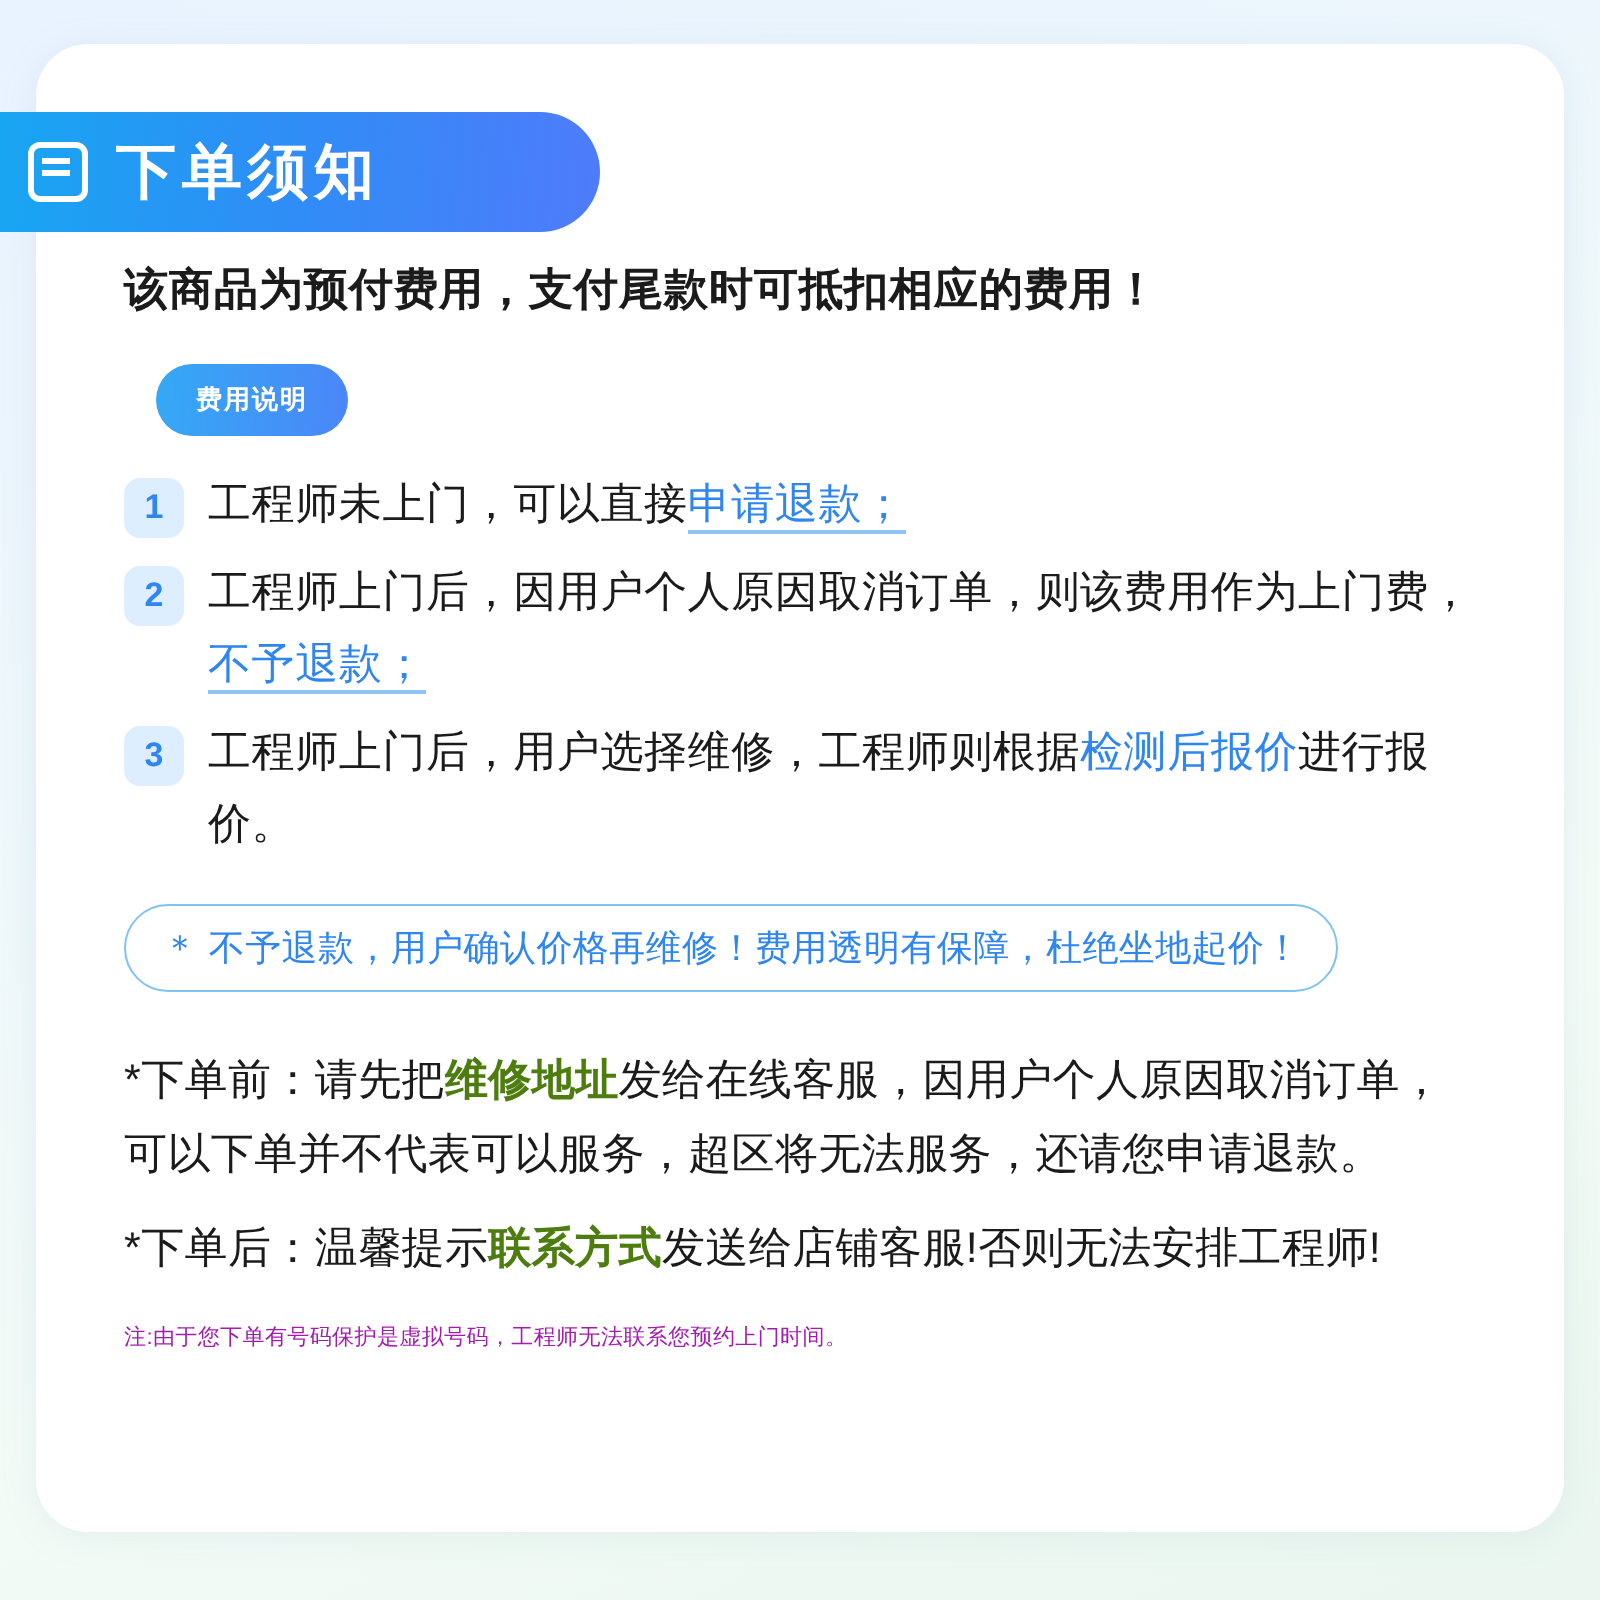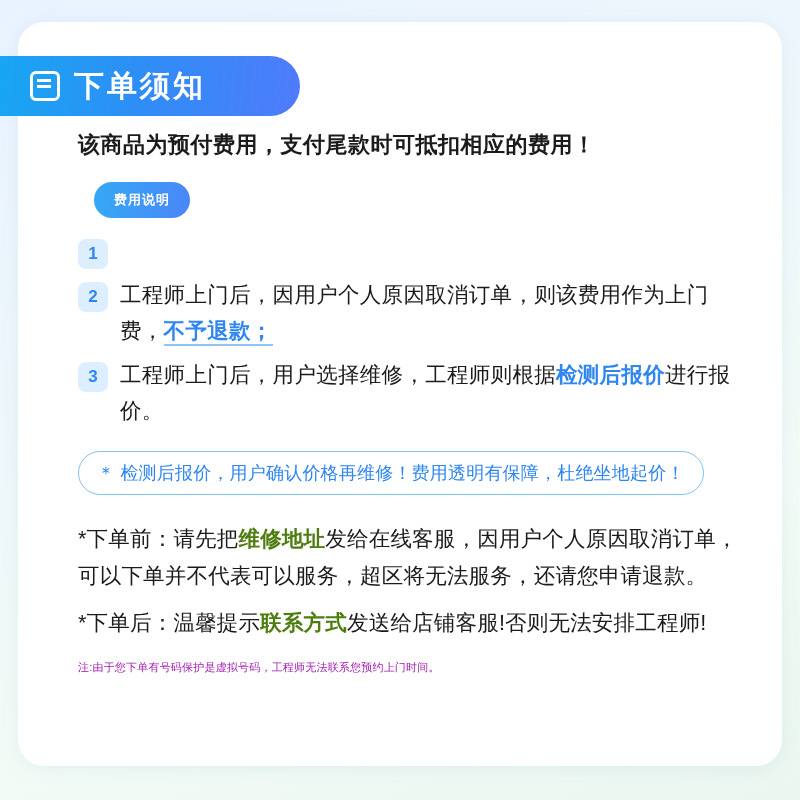--- a/index.html
+++ b/index.html
@@ -33,21 +33,21 @@
   
   .title-pill {
     position: absolute;
     left: -18px;
     top: 34px;
     height: 60px;
     min-width: 300px;
     display: flex;
     align-items: center;
     gap: 14px;
-    padding: 0 46px 0 30px;
+    padding: 0 46px 0 14px;
     box-sizing: border-box;
     background: linear-gradient(95deg, #18a6f2 0%, #2f8df6 48%, #4f7bfb 100%);
     border-radius: 0 34px 34px 0;
     color: #ffffff;
   }
   .title-pill .doc-icon {
     width: 30px;
     height: 30px;
     border: 3px solid #ffffff;
     border-radius: 6px;
@@ -76,21 +76,20 @@
   }
   .title-text {
     font-size: 30px;
     font-weight: bold;
     letter-spacing: 3px;
     white-space: nowrap;
   }
   
   .body {
     padding: 108px 44px 0 44px;
-    margin-left: 16px;
   }
   .lead {
     font-size: 22px;
     font-weight: bold;
     color: #1b1b1b;
     letter-spacing: 0.5px;
     margin-bottom: 22px;
   }
   .section-tag {
     display: inline-flex;
@@ -133,21 +132,21 @@
     font-size: 21.5px;
     line-height: 36px;
     color: #1b1b1b;
     letter-spacing: 0.3px;
   }
   .hl {
     color: #2f86f0;
   }
   .hl-b {
     color: #2f86f0;
-    font-weight: bold;
+    font-weight: normal;
   }
   .underline {
     border-bottom: 2px solid #8fc4f5;
     padding-bottom: 1px;
   }
   .note-box {
     margin-top: 14px;
     border: 1px solid #7fc2f3;
     border-radius: 22px;
     padding: 9px 18px;
@@ -191,39 +190,42 @@
     <div class="body">
 
       <div class="lead">该商品为预付费用，支付尾款时可抵扣相应的费用！</div>
 
       <div class="section-tag">费用说明</div>
 
       <div class="list">
 
         <div class="list-item">
           <div class="num">1</div>
+          <div class="item-text">
+            <span>工程师未上门，可以直接</span><span class="hl underline">申请退款；</span>
+          </div>
         </div>
 
         <div class="list-item">
           <div class="num">2</div>
           <div class="item-text">
             <span>工程师上门后，因用户个人原因取消订单，则该费用作为上门费，</span><span class="hl-b underline">不予退款；</span>
           </div>
         </div>
 
         <div class="list-item">
           <div class="num">3</div>
           <div class="item-text">
             <span>工程师上门后，用户选择维修，工程师则根据</span><span class="hl-b">检测后报价</span><span>进行报价。</span>
           </div>
         </div>
 
       </div>
 
-      <div class="note-box">＊ 检测后报价，用户确认价格再维修！费用透明有保障，杜绝坐地起价！</div>
+      <div class="note-box">＊ 不予退款，用户确认价格再维修！费用透明有保障，杜绝坐地起价！</div>
 
       <div class="tips">
 
         <div class="tip-line">
           <span>*下单前：</span><span>请先把</span><span class="red-b">维修地址</span><span>发给在线客服，因用户个人原因取消订单，可以下单并不代表可以服务，超区将无法服务，还请您申请退款。</span>
         </div>
 
         <div class="tip-line">
           <span>*下单后：</span><span>温馨提示</span><span class="red-b">联系方式</span><span>发送给店铺客服!否则无法安排工程师!</span>
         </div>

